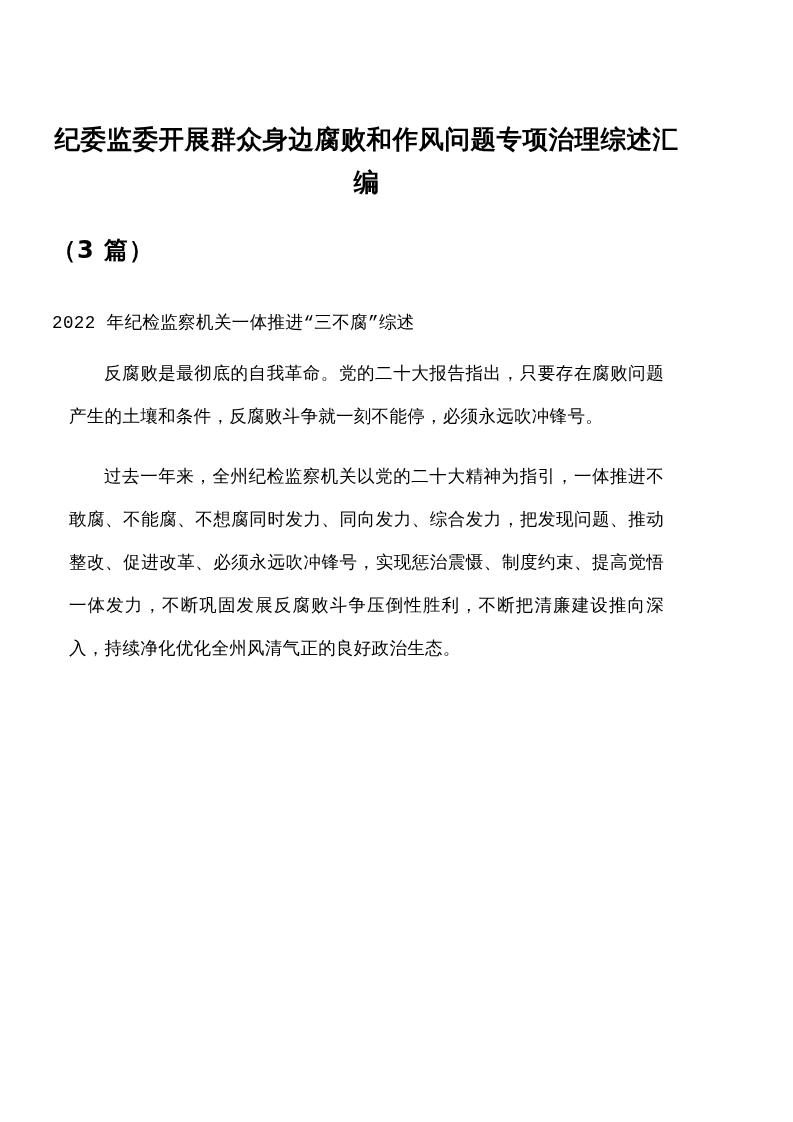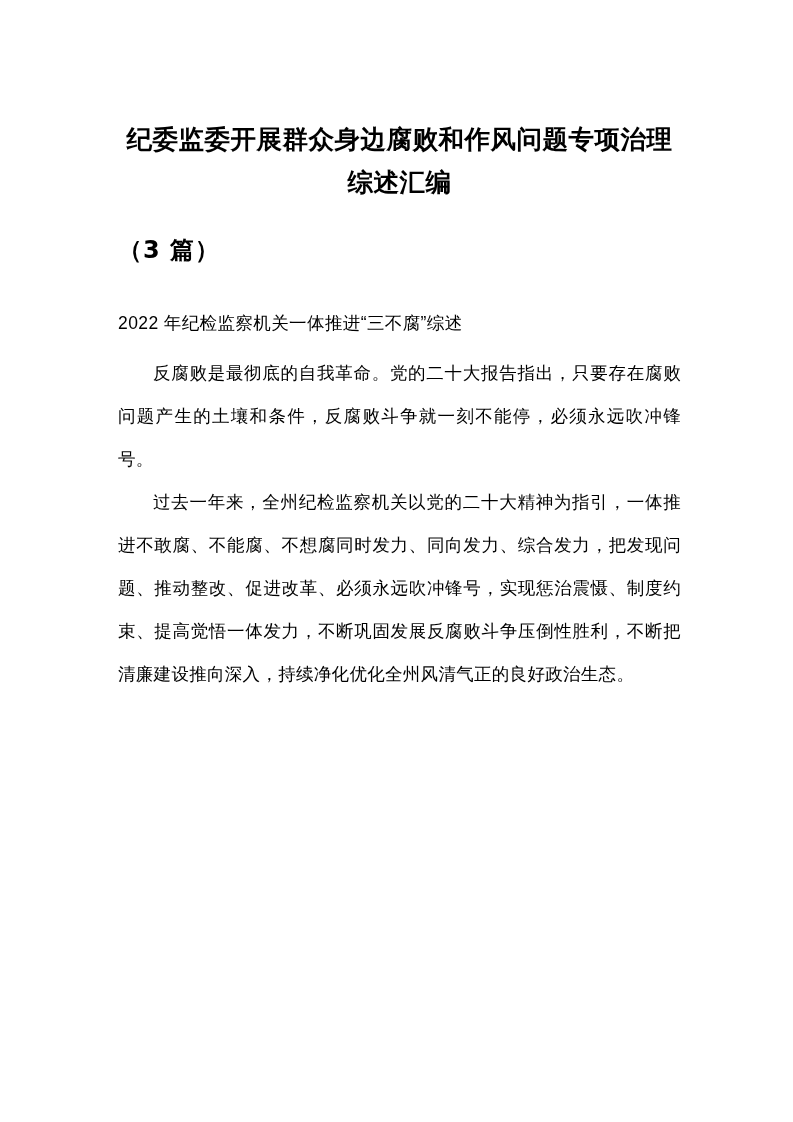--- a/index.html
+++ b/index.html
@@ -16,21 +16,21 @@
     overflow: hidden;
   }
   .page {
     position: absolute;
     left: 0;
     top: 0;
     width: 793px;
     height: 970px;
     background: #ffffff;
     box-sizing: border-box;
-    padding: 118px 112px 60px 118px;
+    padding: 118px 112px 60px 52px;
   }
   .doc-title {
     font-family: "DejaVu Sans", "Liberation Sans", sans-serif;
     font-weight: bold;
     font-size: 25.5px;
     line-height: 43px;
     text-align: center;
     letter-spacing: 0.5px;
     margin: 0;
     color: #000;
@@ -39,32 +39,32 @@
     font-family: "DejaVu Sans", "Liberation Sans", sans-serif;
     font-weight: bold;
     font-size: 24px;
     line-height: 40px;
     text-align: left;
     margin: 26px 0 0 0;
     letter-spacing: 1px;
     color: #000;
   }
   .section-heading {
-    font-family: Liberation Sans, sans-serif;
+    font-family: Liberation Mono, monospace;
     font-size: 17.5px;
     line-height: 34px;
     margin: 36px 0 12px 0;
     letter-spacing: 0.4px;
     color: #000;
   }
   p.body-text {
     font-family: "Liberation Serif", "DejaVu Serif", serif;
     font-size: 17.5px;
     line-height: 43px;
-    margin: 0;
+    margin: 17px;
     text-align: justify;
     text-justify: inter-ideograph;
     text-indent: 2em;
     letter-spacing: 0.3px;
     color: #000;
   }
   p.body-text.first-block {
     margin-top: 2px;
   }
 </style>

